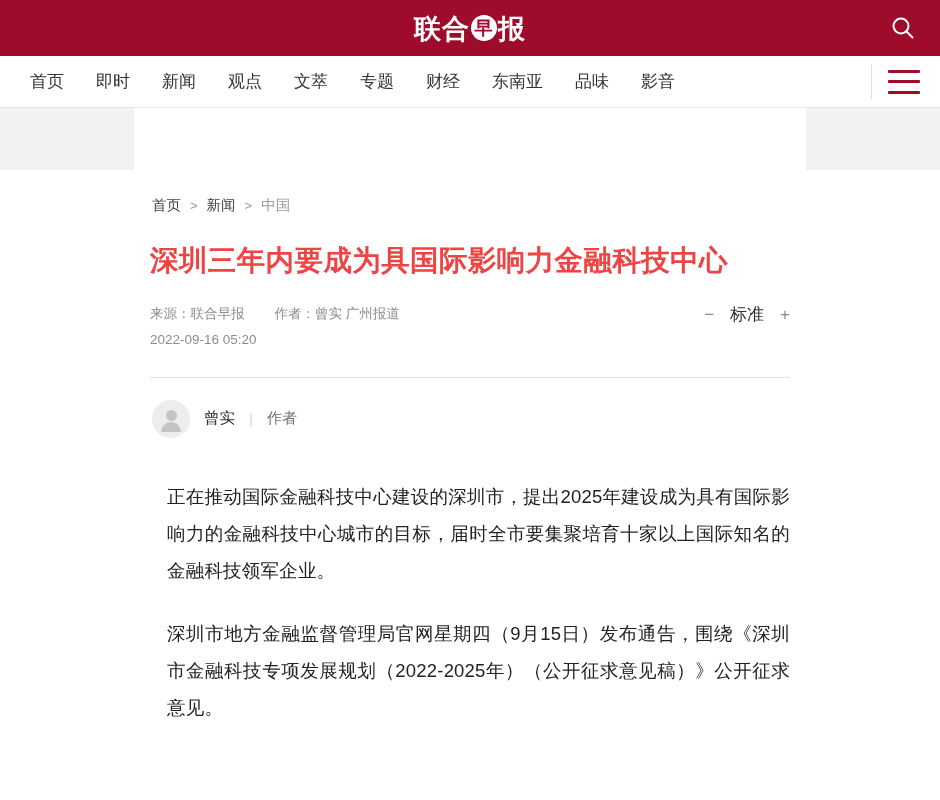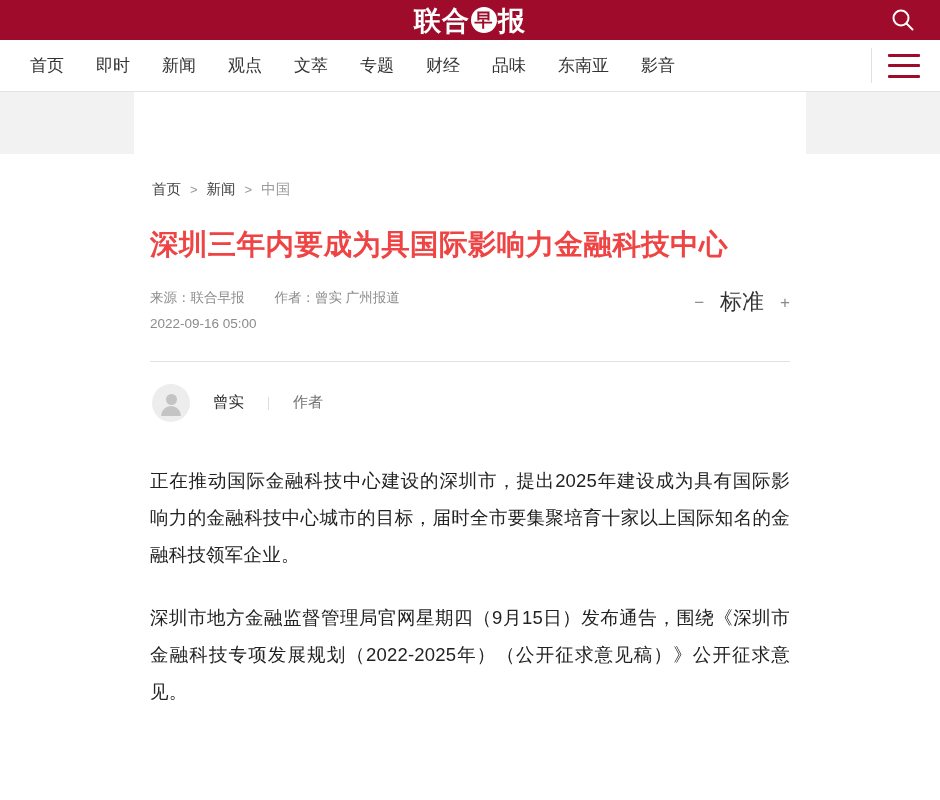--- a/index.html
+++ b/index.html
@@ -9,21 +9,21 @@
     width: 940px;
     height: 800px;
     overflow: hidden;
     background: #ffffff;
     font-family: "Liberation Sans", sans-serif;
   }
 
   
   .brandbar {
     position: relative;
-    height: 40px;
+    height: 56px;
     background: #9e0b2b;
     display: flex;
     align-items: center;
     justify-content: center;
   }
   .logo {
     display: flex;
     align-items: center;
     justify-content: center;
     gap: 0px;
@@ -174,38 +174,37 @@
     padding-top: 2px;
   }
   .fontsize-ctrl .fs-btn {
     font-size: 17px;
     color: #8a8a8a;
     cursor: pointer;
     line-height: 1;
     user-select: none;
   }
   .fontsize-ctrl .fs-label {
-    font-size: 22px;
+    font-size: 17px;
     color: #333333;
     cursor: pointer;
   }
 
   .divider {
     height: 1px;
     background: #e2e2e2;
     margin-top: 24px;
   }
 
   
   .author-row {
     display: flex;
     align-items: center;
-    gap: 23px;
+    gap: 14px;
     padding: 22px 0 6px 2px;
-    font-family: Liberation Serif, serif;
   }
   .avatar {
     width: 38px;
     height: 38px;
     border-radius: 50%;
     background: #ededed;
     display: flex;
     align-items: center;
     justify-content: center;
   }
@@ -229,21 +228,21 @@
     cursor: pointer;
   }
   .author-sep { color: #d4d4d4; font-size: 15px; }
   .author-role { font-size: 15px; color: #737373; }
 
   
   .body-text {
     padding-top: 34px;
   }
   .body-text p {
-    margin: 0 0 26px 0;
+    margin: 0 0 26px 17px;
     font-size: 18.5px;
     line-height: 2.0;
     color: #222222;
     letter-spacing: 0.2px;
     text-align: justify;
   }
 </style>
 </head>
 <body>
 
@@ -263,22 +262,22 @@
 
 <div class="navbar">
   <div class="nav-items">
     <div class="nav-item">首页</div>
     <div class="nav-item">即时</div>
     <div class="nav-item">新闻</div>
     <div class="nav-item">观点</div>
     <div class="nav-item">文萃</div>
     <div class="nav-item">专题</div>
     <div class="nav-item">财经</div>
+    <div class="nav-item">东南亚</div>
     <div class="nav-item">品味</div>
-    <div class="nav-item">东南亚</div>
     <div class="nav-item">影音</div>
   </div>
   <div class="nav-divider"></div>
   <div class="hamburger">
     <span></span>
       <span></span>
       <span></span>
   </div>
 </div>
 
@@ -301,21 +300,21 @@
   <div class="meta-row">
     <div class="meta-left">
       <div class="meta-line1">
         <span>
           <span class="mkey">来源：</span><span class="mval">联合早报</span>
         </span>
         <span>
           <span class="mkey">作者：</span><span class="mval">曾实 广州报道</span>
         </span>
       </div>
-      <div>2022-09-16 05:00</div>
+      <div>2022-09-16 05:20</div>
     </div>
     <div class="fontsize-ctrl">
       <span class="fs-btn">−</span>
       <span class="fs-label">标准</span>
       <span class="fs-btn">+</span>
     </div>
   </div>
 
   <div class="divider"></div>
 

